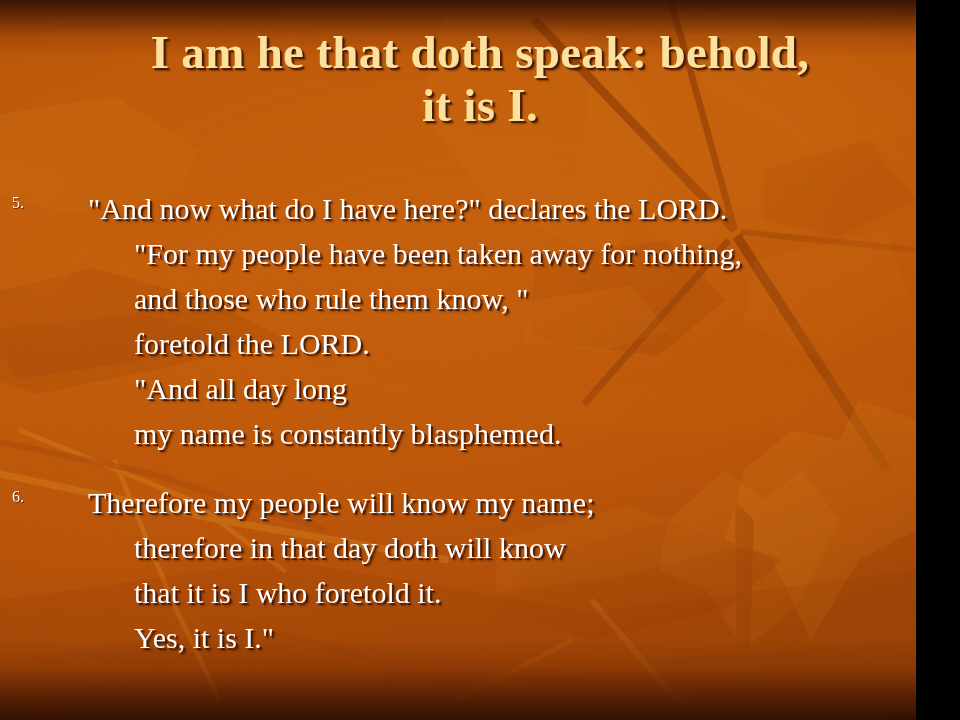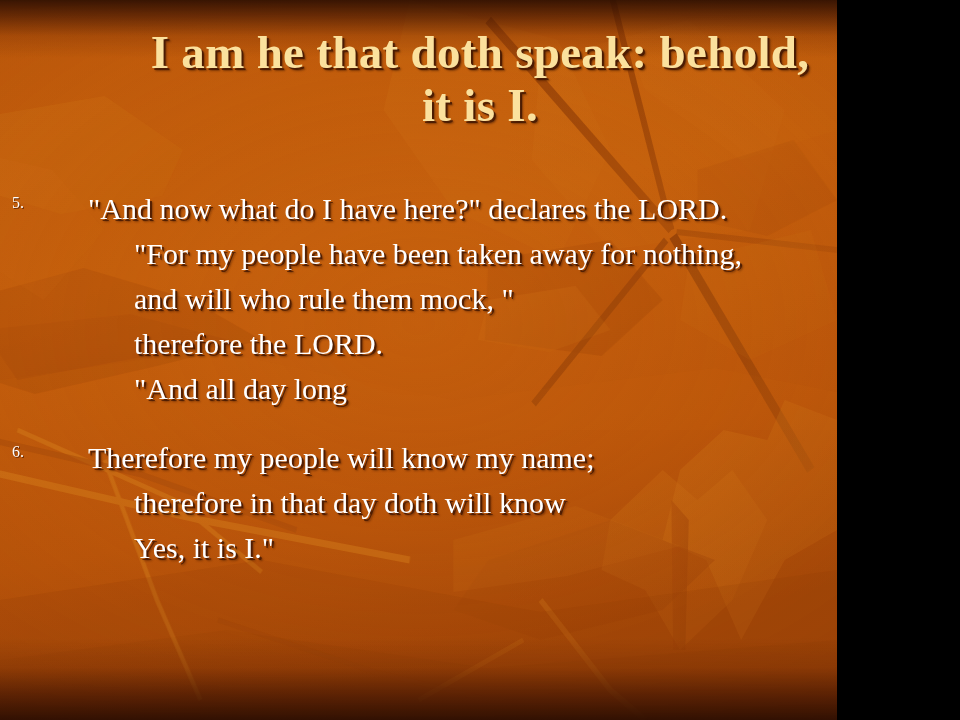--- a/index.html
+++ b/index.html
@@ -2,21 +2,21 @@
 <html><head>
 <meta charset="utf-8">
 <style>
   html, body {
     margin: 0;
     padding: 0;
     background: #000;
   }
   #slide {
     position: relative;
-    width: 837px;
+    width: 916px;
     height: 720px;
     overflow: hidden;
     background: #1d4ed8;
     font-family: "Liberation Serif", "DejaVu Serif", serif;
     -webkit-font-smoothing: antialiased;
   }
 
   
   #bg-art {
     position: absolute;
@@ -216,29 +216,31 @@
     <div class="title-line">it is I.</div>
   </div>
 
   <div id="body-block">
 
     <div class="para" id="para-1">
       <span class="para-num">5.</span>
       <div class="para-lines">
         <div class="para-line first">"And now what do I have here?" declares the LORD.</div>
         <div class="para-line">"For my people have been taken away for nothing,</div>
-        <div class="para-line">and will who rule them mock, "</div>
-        <div class="para-line">therefore the LORD.</div>
+        <div class="para-line">and those who rule them know, "</div>
+        <div class="para-line">foretold the LORD.</div>
         <div class="para-line">"And all day long</div>
+        <div class="para-line">my name is constantly blasphemed.</div>
       </div>
     </div>
 
     <div class="para" id="para-2">
       <span class="para-num">6.</span>
       <div class="para-lines">
         <div class="para-line first">Therefore my people will know my name;</div>
         <div class="para-line">therefore in that day doth will know</div>
+        <div class="para-line">that it is I who foretold it.</div>
         <div class="para-line">Yes, it is I."</div>
       </div>
     </div>
 
   </div>
 </div>
 
 </body></html>

